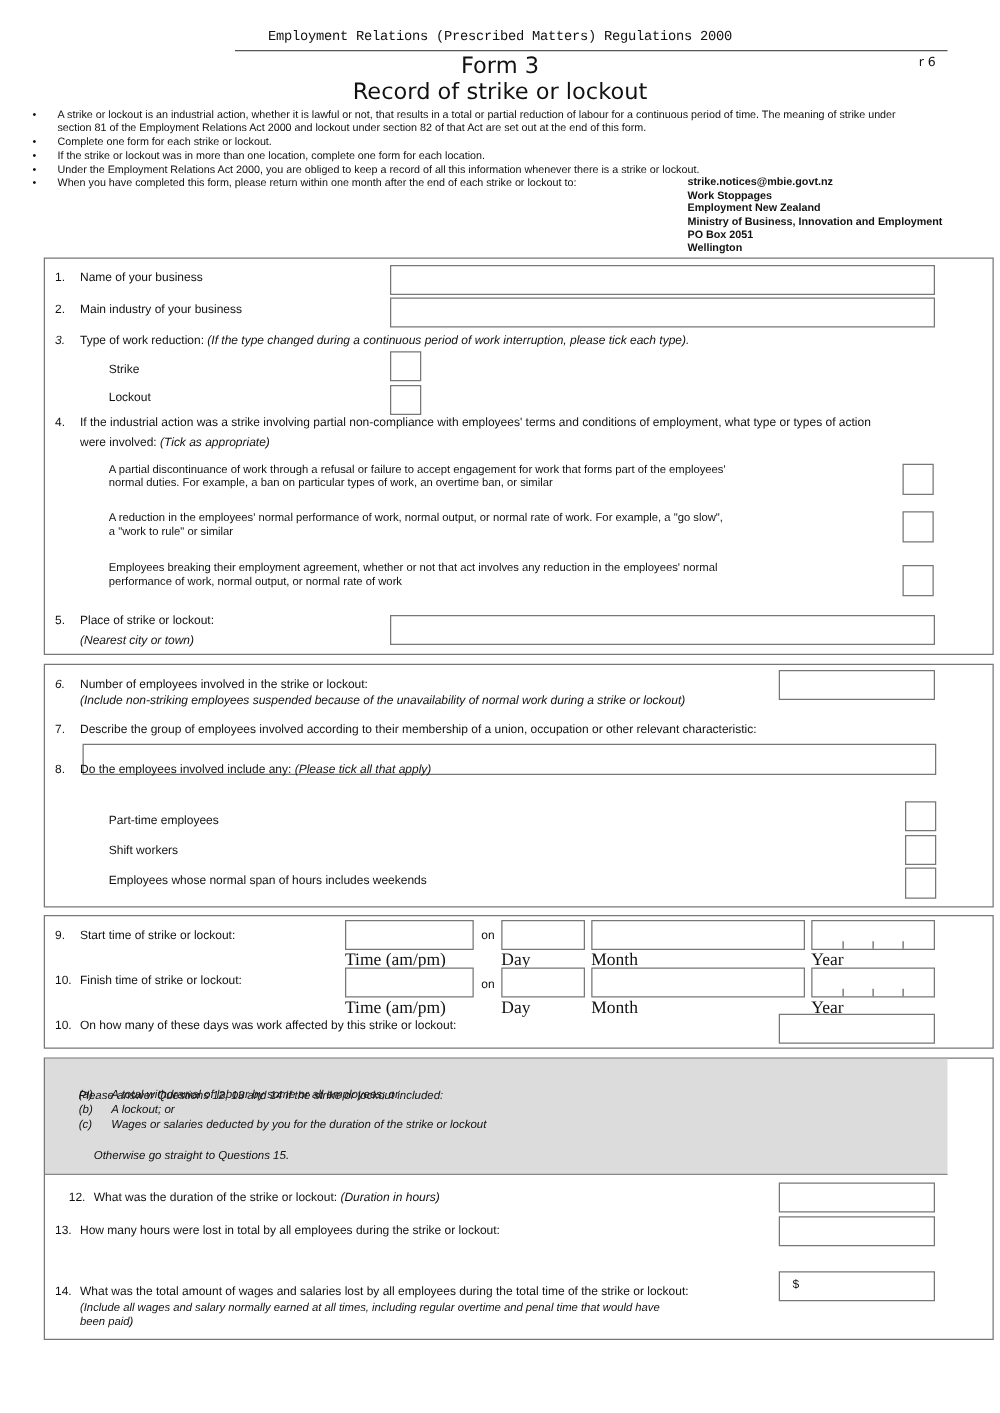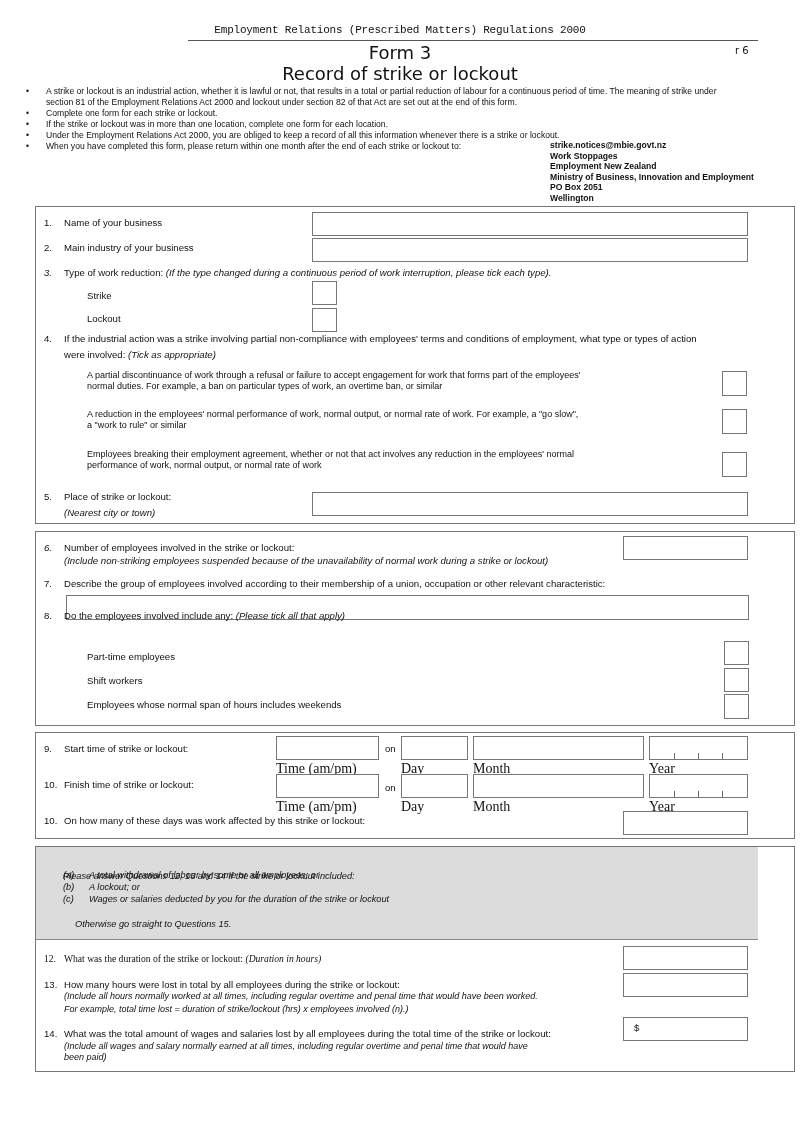--- a/index.html
+++ b/index.html
@@ -155,28 +155,24 @@
 
 <div class="section s4">
   <div class="gray">
     <div class="gtext" style="left:27px;top:24px;">Please answer Questions 12, 13 and 14 if the strike or lockout included:</div>
     <div class="gtext" style="left:27px;top:23px;"><span class="k">(a)</span><span>A total withdrawal of labour by some or all employees; or</span></div>
     <div class="gtext" style="left:27px;top:35px;"><span class="k">(b)</span><span>A lockout; or</span></div>
     <div class="gtext" style="left:27px;top:47px;"><span class="k">(c)</span><span>Wages or salaries deducted by you for the duration of the strike or lockout</span></div>
     <div class="gtext" style="left:27px;top:72px;margin-left:12px;">Otherwise go straight to Questions 15.</div>
   </div>
 
-  <div class="lbl" style="left:8px;top:106px;font-family:Liberation Serif, serif;"><span class="num">12.</span><span>What was the duration of the strike or lockout: </span><i>(Duration in hours)</i></div>
+  <div class="lbl" style="left:19px;top:106px;"><span class="num">12.</span><span>What was the duration of the strike or lockout: </span><i>(Duration in hours)</i></div>
   <div class="box" style="left:587px;top:99px;width:125px;height:24px;"></div>
 
   <div class="lbl" style="left:8px;top:132px;"><span class="num">13.</span><span>How many hours were lost in total by all employees during the strike or lockout:</span></div>
-  <div class="sub" style="left:28px;top:144px;font-style:italic;">
-      <div>(Include all hours normally worked at all times, including regular overtime and penal time that would have been worked.</div>
-      <div style="margin-top:2px">For example, total time lost = duration of strike/lockout (hrs) x employees involved (n).)</div>
-    </div>
   <div class="box" style="left:587px;top:126px;width:125px;height:24px;"></div>
 
   <div class="lbl" style="left:8px;top:181px;"><span class="num">14.</span><span>What was the total amount of wages and salaries lost by all employees during the total time of the strike or lockout:</span></div>
   <div class="sub" style="left:28px;top:194px;font-style:italic;">
       <div>(Include all wages and salary normally earned at all times, including regular overtime and penal time that would have</div>
       <div>been paid)</div>
     </div>
   <div class="box" style="left:587px;top:170px;width:125px;height:24px;">
     <span style="position:absolute;left:10px;top:4px;font-size:9.6px;">$</span>
   </div>

